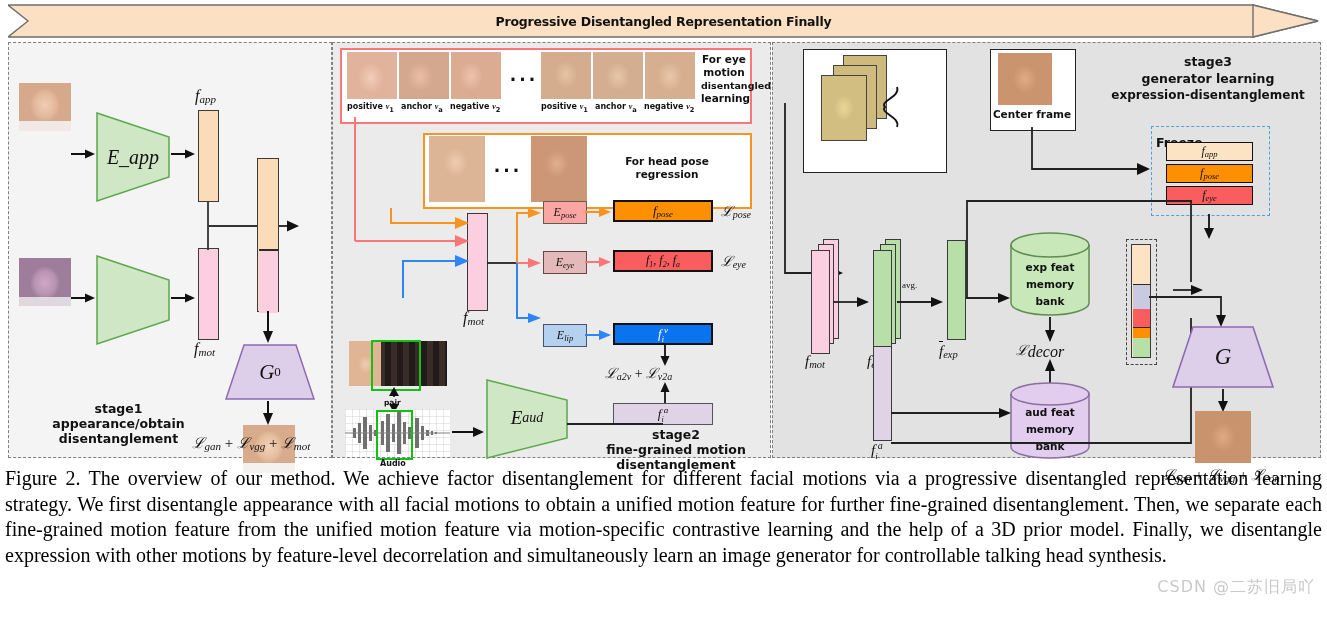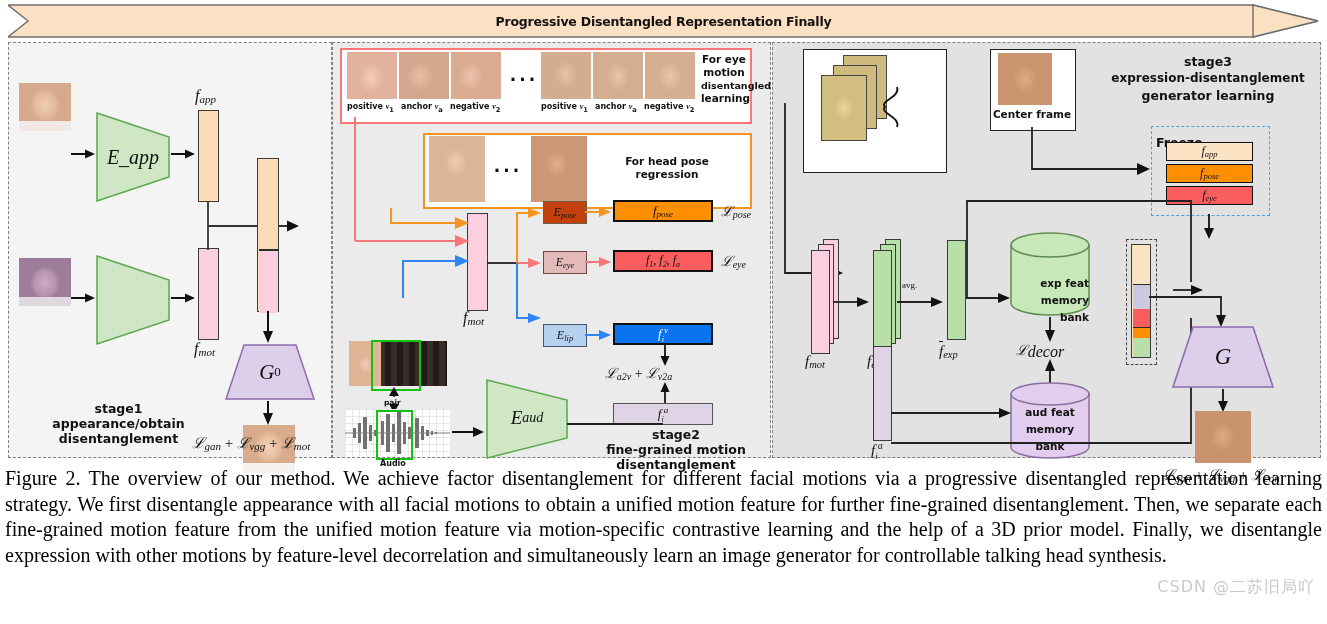--- a/index.html
+++ b/index.html
@@ -233,21 +233,21 @@
   <svg class="abs" style="left:154px;top:165px;" width="62" height="130">
     <line x1="0" y1="55" x2="30" y2="55" stroke="#222" stroke-width="1.8"></line>
     <path d="M30,55 L30,5 L44,5" fill="none" stroke="#f79420" stroke-width="2"></path>
     <polygon points="54,5 41,0 41,10" fill="#f79420"></polygon>
     <path d="M30,55 L44,55" fill="none" stroke="#fb7676" stroke-width="2"></path>
     <polygon points="54,55 41,50 41,60" fill="#fb7676"></polygon>
     <path d="M30,55 L30,110 L44,110" fill="none" stroke="#2f85f5" stroke-width="2"></path>
     <polygon points="54,110 41,105 41,115" fill="#2f85f5"></polygon>
   </svg>
 
-  <div class="abs ctr" style="left:210px;top:158px;width:42px;height:21px;background:#c2410c;border:1.5px solid #6b5a45;">
+  <div class="abs ctr" style="left:210px;top:158px;width:42px;height:21px;background:#fca5a5;border:1.5px solid #6b5a45;">
     <span class="mathlbl" style="font-size:12px;">E<span style="font-size:8.5px;vertical-align:-2px;">pose</span></span>
   </div>
   <svg class="abs" style="left:252px;top:162px;" width="28" height="14">
     <line x1="0" y1="7" x2="16" y2="7" stroke="#f79420" stroke-width="2"></line>
     <polygon points="26,7 14,2 14,12" fill="#f79420"></polygon>
   </svg>
   <div class="abs bar ctr" style="left:280px;top:157px;width:100px;height:22px;background:#fe8f00;border:2px solid #111;">
     <span class="mathlbl" style="font-size:13px;">f<span style="font-size:9px;vertical-align:-2px;">pose</span></span>
   </div>
   <div class="abs mathlbl" style="left:388px;top:158px;font-size:14px;">ℒ<span style="font-size:10px;vertical-align:-2px;">pose</span></div>
@@ -383,22 +383,22 @@
 
   <div class="abs" style="left:217px;top:6px;width:84px;height:80px;background:#fff;border:1.8px solid #222;"></div>
   <div class="abs face" style="left:225px;top:10px;width:54px;height:52px;
          background:radial-gradient(ellipse 15px 18px at 50% 50%, #e0ac86 0%,#c9946e 80%),
                     radial-gradient(ellipse 26px 20px at 50% 12%, #221712 0%,#160e0b 80%, rgba(0,0,0,0) 85%),
                     linear-gradient(#f3f1ef,#e3e0de);"></div>
   <div class="abs boxlbl" style="left:218px;top:65px;width:82px;">Center frame</div>
 
   <div class="abs stagetxt" style="left:330px;top:10px;width:210px;line-height:17px;">
     <div>stage3</div>
+    <div>generator learning</div>
     <div style="font-size:12px;">expression-disentanglement</div>
-    <div>generator learning</div>
   </div>
 
   <div class="abs" style="left:378px;top:83px;width:117px;height:88px;border:1.8px dashed #4aa3dd;background:#e2e2e2;"></div>
   <div class="abs comicish" style="left:383px;top:92px;font-size:12.5px;">Freeze</div>
   <div class="abs bar ctr" style="left:393px;top:99px;width:87px;height:19px;background:#fce3c4;border:1.8px solid #111;">
     <span class="mathlbl" style="font-size:12px;">f<span style="font-size:8.5px;vertical-align:-2px;">app</span></span>
   </div>
   <div class="abs bar ctr" style="left:393px;top:121px;width:87px;height:19px;background:#fe8f00;border:1.8px solid #111;">
     <span class="mathlbl" style="font-size:12px;">f<span style="font-size:8.5px;vertical-align:-2px;">pose</span></span>
   </div>
@@ -454,21 +454,21 @@
   <svg class="abs" style="left:193px;top:248px;" width="46" height="14">
     <line x1="0" y1="7" x2="34" y2="7" stroke="#222" stroke-width="1.8"></line>
     <polygon points="44,7 32,2 32,12" fill="#111"></polygon>
   </svg>
 
   <svg class="abs" style="left:236px;top:188px;" width="82" height="86">
     <ellipse cx="41" cy="14" rx="39" ry="12" fill="#c9e8ba" stroke="#5f8d50" stroke-width="1.5"></ellipse>
     <path d="M2,14 L2,72 A39,12 0 0 0 80,72 L80,14" fill="#c9e8ba" stroke="#5f8d50" stroke-width="1.5"></path>
     <path d="M2,14 A39,12 0 0 0 80,14" fill="none" stroke="#5f8d50" stroke-width="1.5"></path>
   </svg>
-  <div class="abs boxlbl" style="left:238px;top:232px;width:78px;line-height:17px;text-align:right;">
+  <div class="abs boxlbl" style="left:238px;top:216px;width:78px;line-height:17px;">
     <div>exp feat</div>
     <div>memory</div>
     <div>bank</div>
   </div>
 
   <svg class="abs" style="left:269px;top:274px;" width="16" height="26">
     <line x1="8" y1="0" x2="8" y2="15" stroke="#111" stroke-width="1.8"></line>
     <polygon points="8,25 3,13 13,13" fill="#111"></polygon>
   </svg>
   <div class="abs mathlbl" style="left:243px;top:297px;font-size:14px;">ℒ<span style="font-size:16px;vertical-align:-2px;">decor</span></div>

